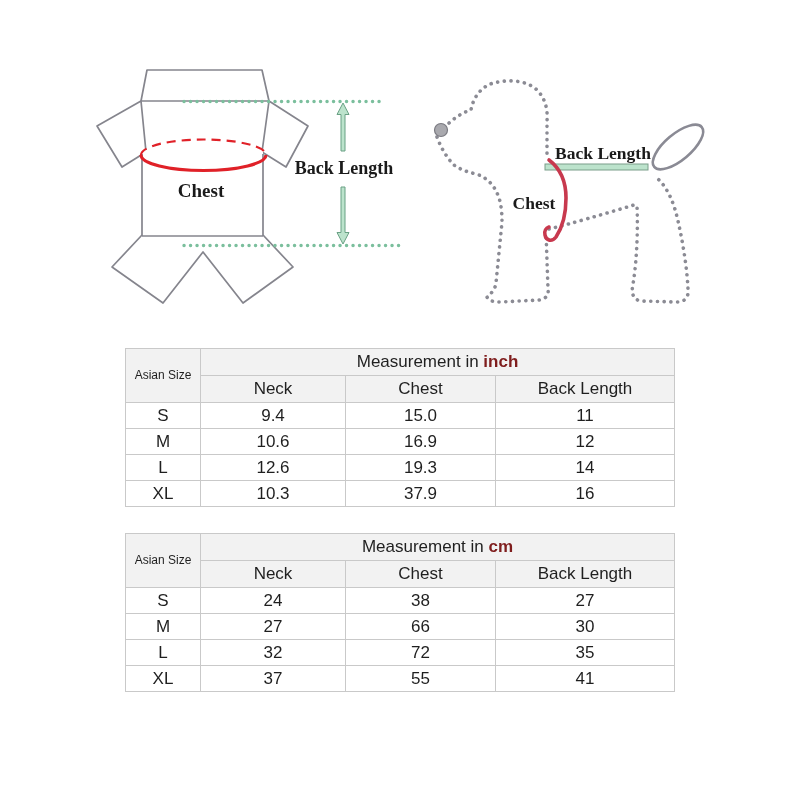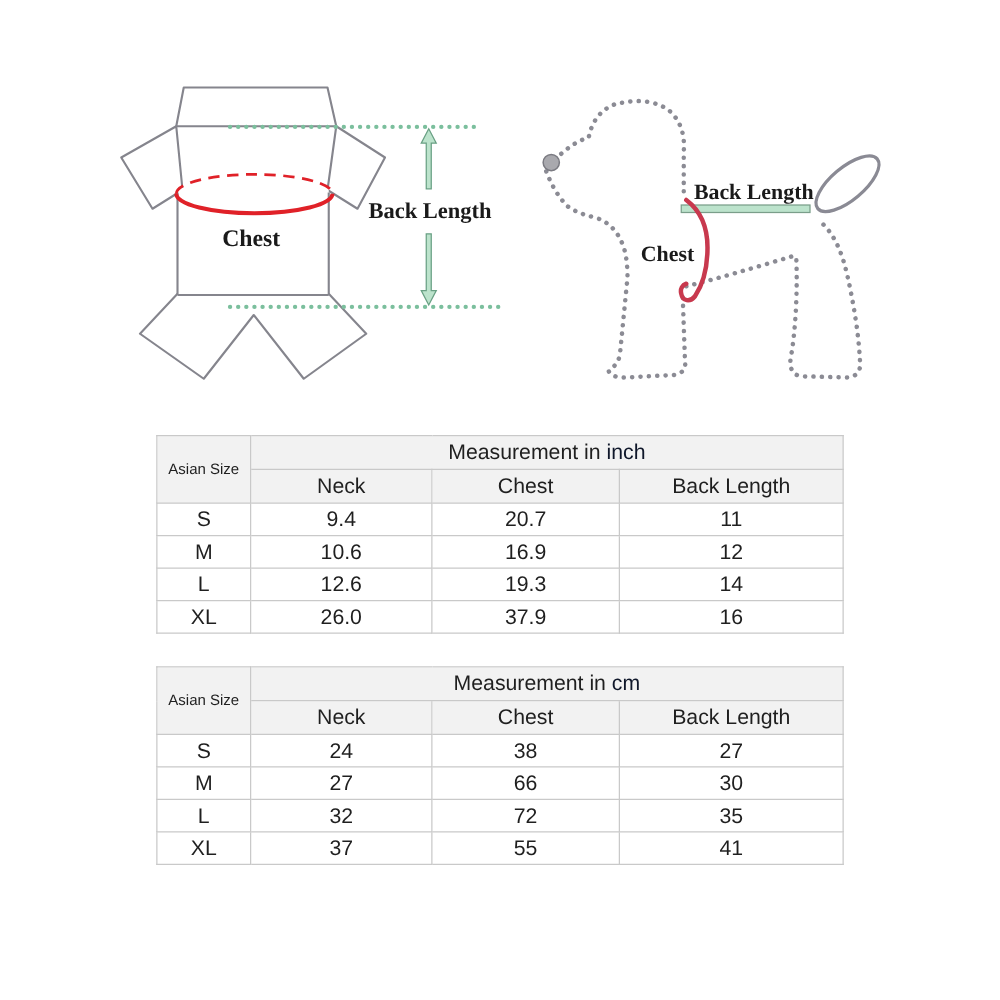--- a/index.html
+++ b/index.html
@@ -6,21 +6,21 @@
   .page{position:relative;width:800px;height:772px;background:#ffffff;overflow:hidden;
         font-family:"Liberation Sans",sans-serif;color:#1f1f1f;}
   .diagram{position:absolute;}
   .size-table{position:absolute;left:125px;border-collapse:collapse;table-layout:fixed;
               width:549px;font-size:17px;color:#1f1f1f;background:#fff;}
   .size-table th,.size-table td{border:1px solid #c9c9c9;text-align:center;vertical-align:middle;
               font-weight:normal;padding:0;overflow:hidden;white-space:nowrap;}
   .size-table thead th{background:#f2f2f2;height:26px;}
   .size-table td{height:25px;background:#ffffff;}
   .size-table .corner{font-size:12px;line-height:1.35;white-space:normal;}
-  .unit{color:#0f172a;font-weight:normal;}
+  .unit{color:#7f1d1d;font-weight:bold;}
   .footnote{position:absolute;left:0;top:700px;width:800px;text-align:center;
             font-size:27px;color:#1b1b1b;}
   svg text{user-select:none;}
 </style>
 </head>
 <body>
 
 <div class="page">
 
   <svg class="diagram" style="left:60px;top:45px;width:360px;height:275px" viewBox="60 45 360 275">
@@ -90,38 +90,38 @@
       <tr>
         <th>Neck</th>
         <th>Chest</th>
         <th>Back Length</th>
       </tr>
     </thead>
     <tbody>
       <tr>
         <td>S</td>
         <td>9.4</td>
-        <td>20.7</td>
+        <td>15.0</td>
         <td>11</td>
       </tr>
       <tr>
         <td>M</td>
         <td>10.6</td>
         <td>16.9</td>
         <td>12</td>
       </tr>
       <tr>
         <td>L</td>
         <td>12.6</td>
         <td>19.3</td>
         <td>14</td>
       </tr>
       <tr>
         <td>XL</td>
-        <td>26.0</td>
+        <td>10.3</td>
         <td>37.9</td>
         <td>16</td>
       </tr>
     </tbody>
   </table>
 
   <table class="size-table" style="top:533px;">
     <colgroup>
         <col style="width:75px">
         <col style="width:145px">

